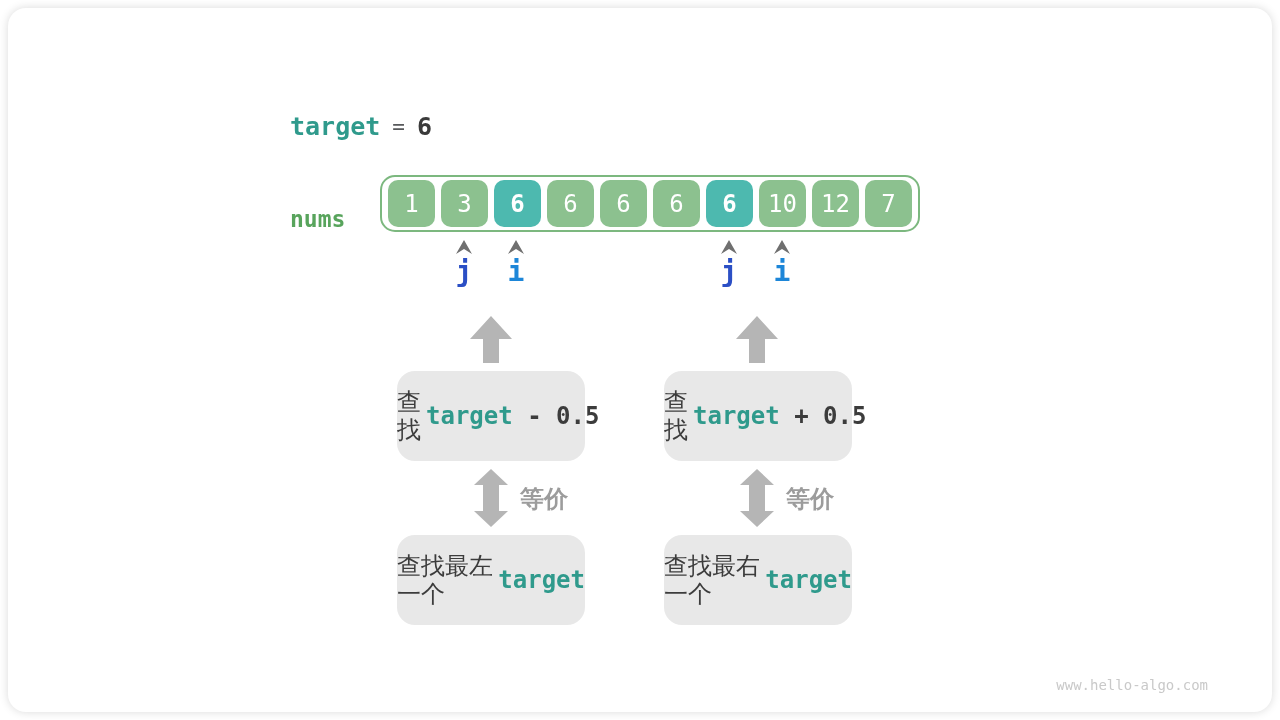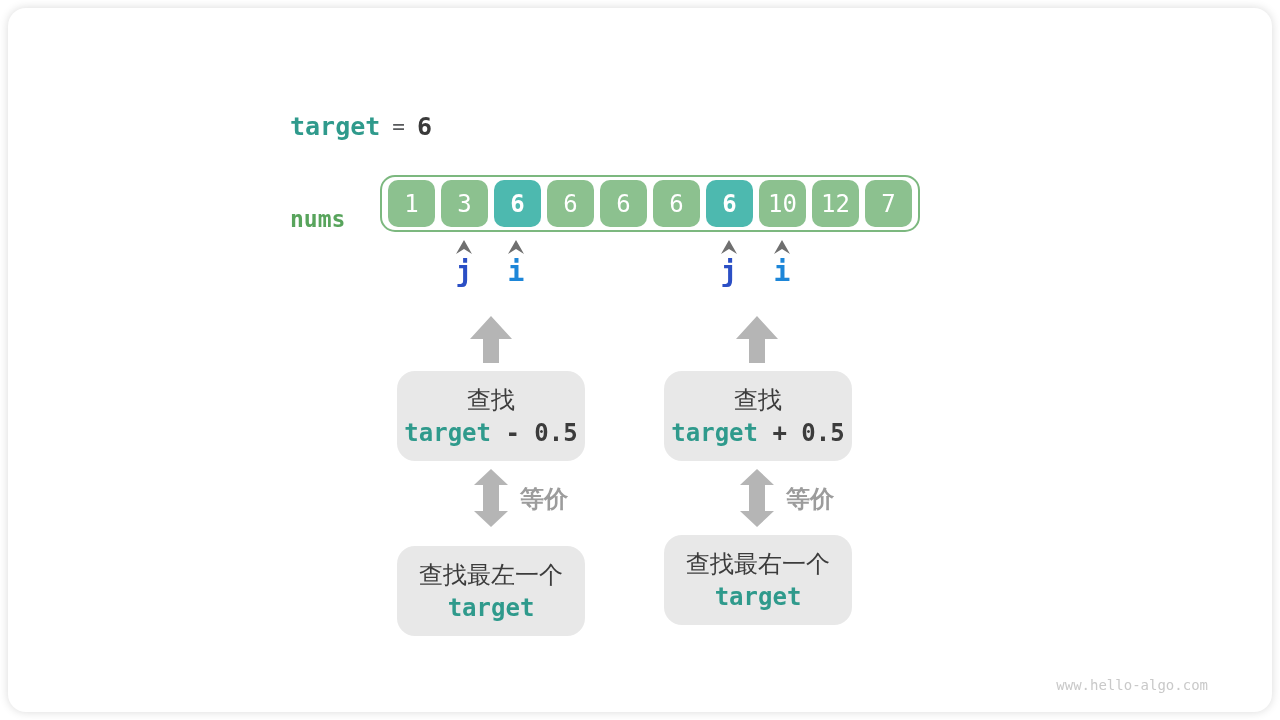--- a/index.html
+++ b/index.html
@@ -64,21 +64,21 @@
     font-family:"DejaVu Sans Mono","Liberation Mono",monospace;
     font-size:28px; font-weight:bold; line-height:32px; margin-top:2px;
   }
 
   
   .up-arrow { position:absolute; top:316px; width:42px; height:47px; color:var(--arrow-gray,#b5b5b5); transform:translateX(-50%); }
   .gbox {
     position:absolute; width:188px; height:90px;
     background:var(--box-gray,#e8e8e8);
     border-radius:18px;
-    display:flex; flex-direction:column; align-items:center; justify-content:center;
+    display:flex; flex-direction:row; align-items:center; justify-content:flex-start;
     gap:5px;
   }
   .gbox .line1 { font-size:24px; color:var(--dark-text,#3c3c3c); line-height:28px; }
   .gbox .code  { font-family:"DejaVu Sans Mono","Liberation Mono",monospace; font-size:24px; font-weight:bold; line-height:28px; white-space:pre; }
   .gbox .code .kw { color:var(--teal,#2f9a8c); }
   .gbox .code .rest { color:var(--dark-text,#3c3c3c); }
 
   .equiv-arrow { position:absolute; top:469px; width:34px; height:58px; color:var(--arrow-gray,#b5b5b5); transform:translateX(-50%); }
   .equiv-label {
     position:absolute; top:483px;
@@ -137,21 +137,21 @@
       <polygon points="21,0 42,23 29,23 29,47 13,47 13,23 0,23" fill="currentColor"></polygon>
     </svg>
   <div class="gbox" style="left:397px; top:371px;">
     <div class="line1">查找</div>
     <div class="code"><span class="kw">target</span><span class="rest"> - 0.5</span></div>
   </div>
   <svg class="equiv-arrow" style="left:491px" viewBox="0 0 34 58">
       <polygon points="17,0 34,16 25,16 25,42 34,42 17,58 0,42 9,42 9,16 0,16" fill="currentColor"></polygon>
     </svg>
   <div class="equiv-label" style="left:520px">等价</div>
-  <div class="gbox" style="left:397px; top:535px;margin-top:11px;">
+  <div class="gbox" style="left:397px; top:535px;">
     <div class="line1">查找最左一个</div>
     <div class="code"><span class="kw">target</span></div>
   </div>
 
   <svg class="up-arrow" style="left:757px" viewBox="0 0 42 47">
       <polygon points="21,0 42,23 29,23 29,47 13,47 13,23 0,23" fill="currentColor"></polygon>
     </svg>
   <div class="gbox" style="left:664px; top:371px;">
     <div class="line1">查找</div>
     <div class="code"><span class="kw">target</span><span class="rest"> + 0.5</span></div>

